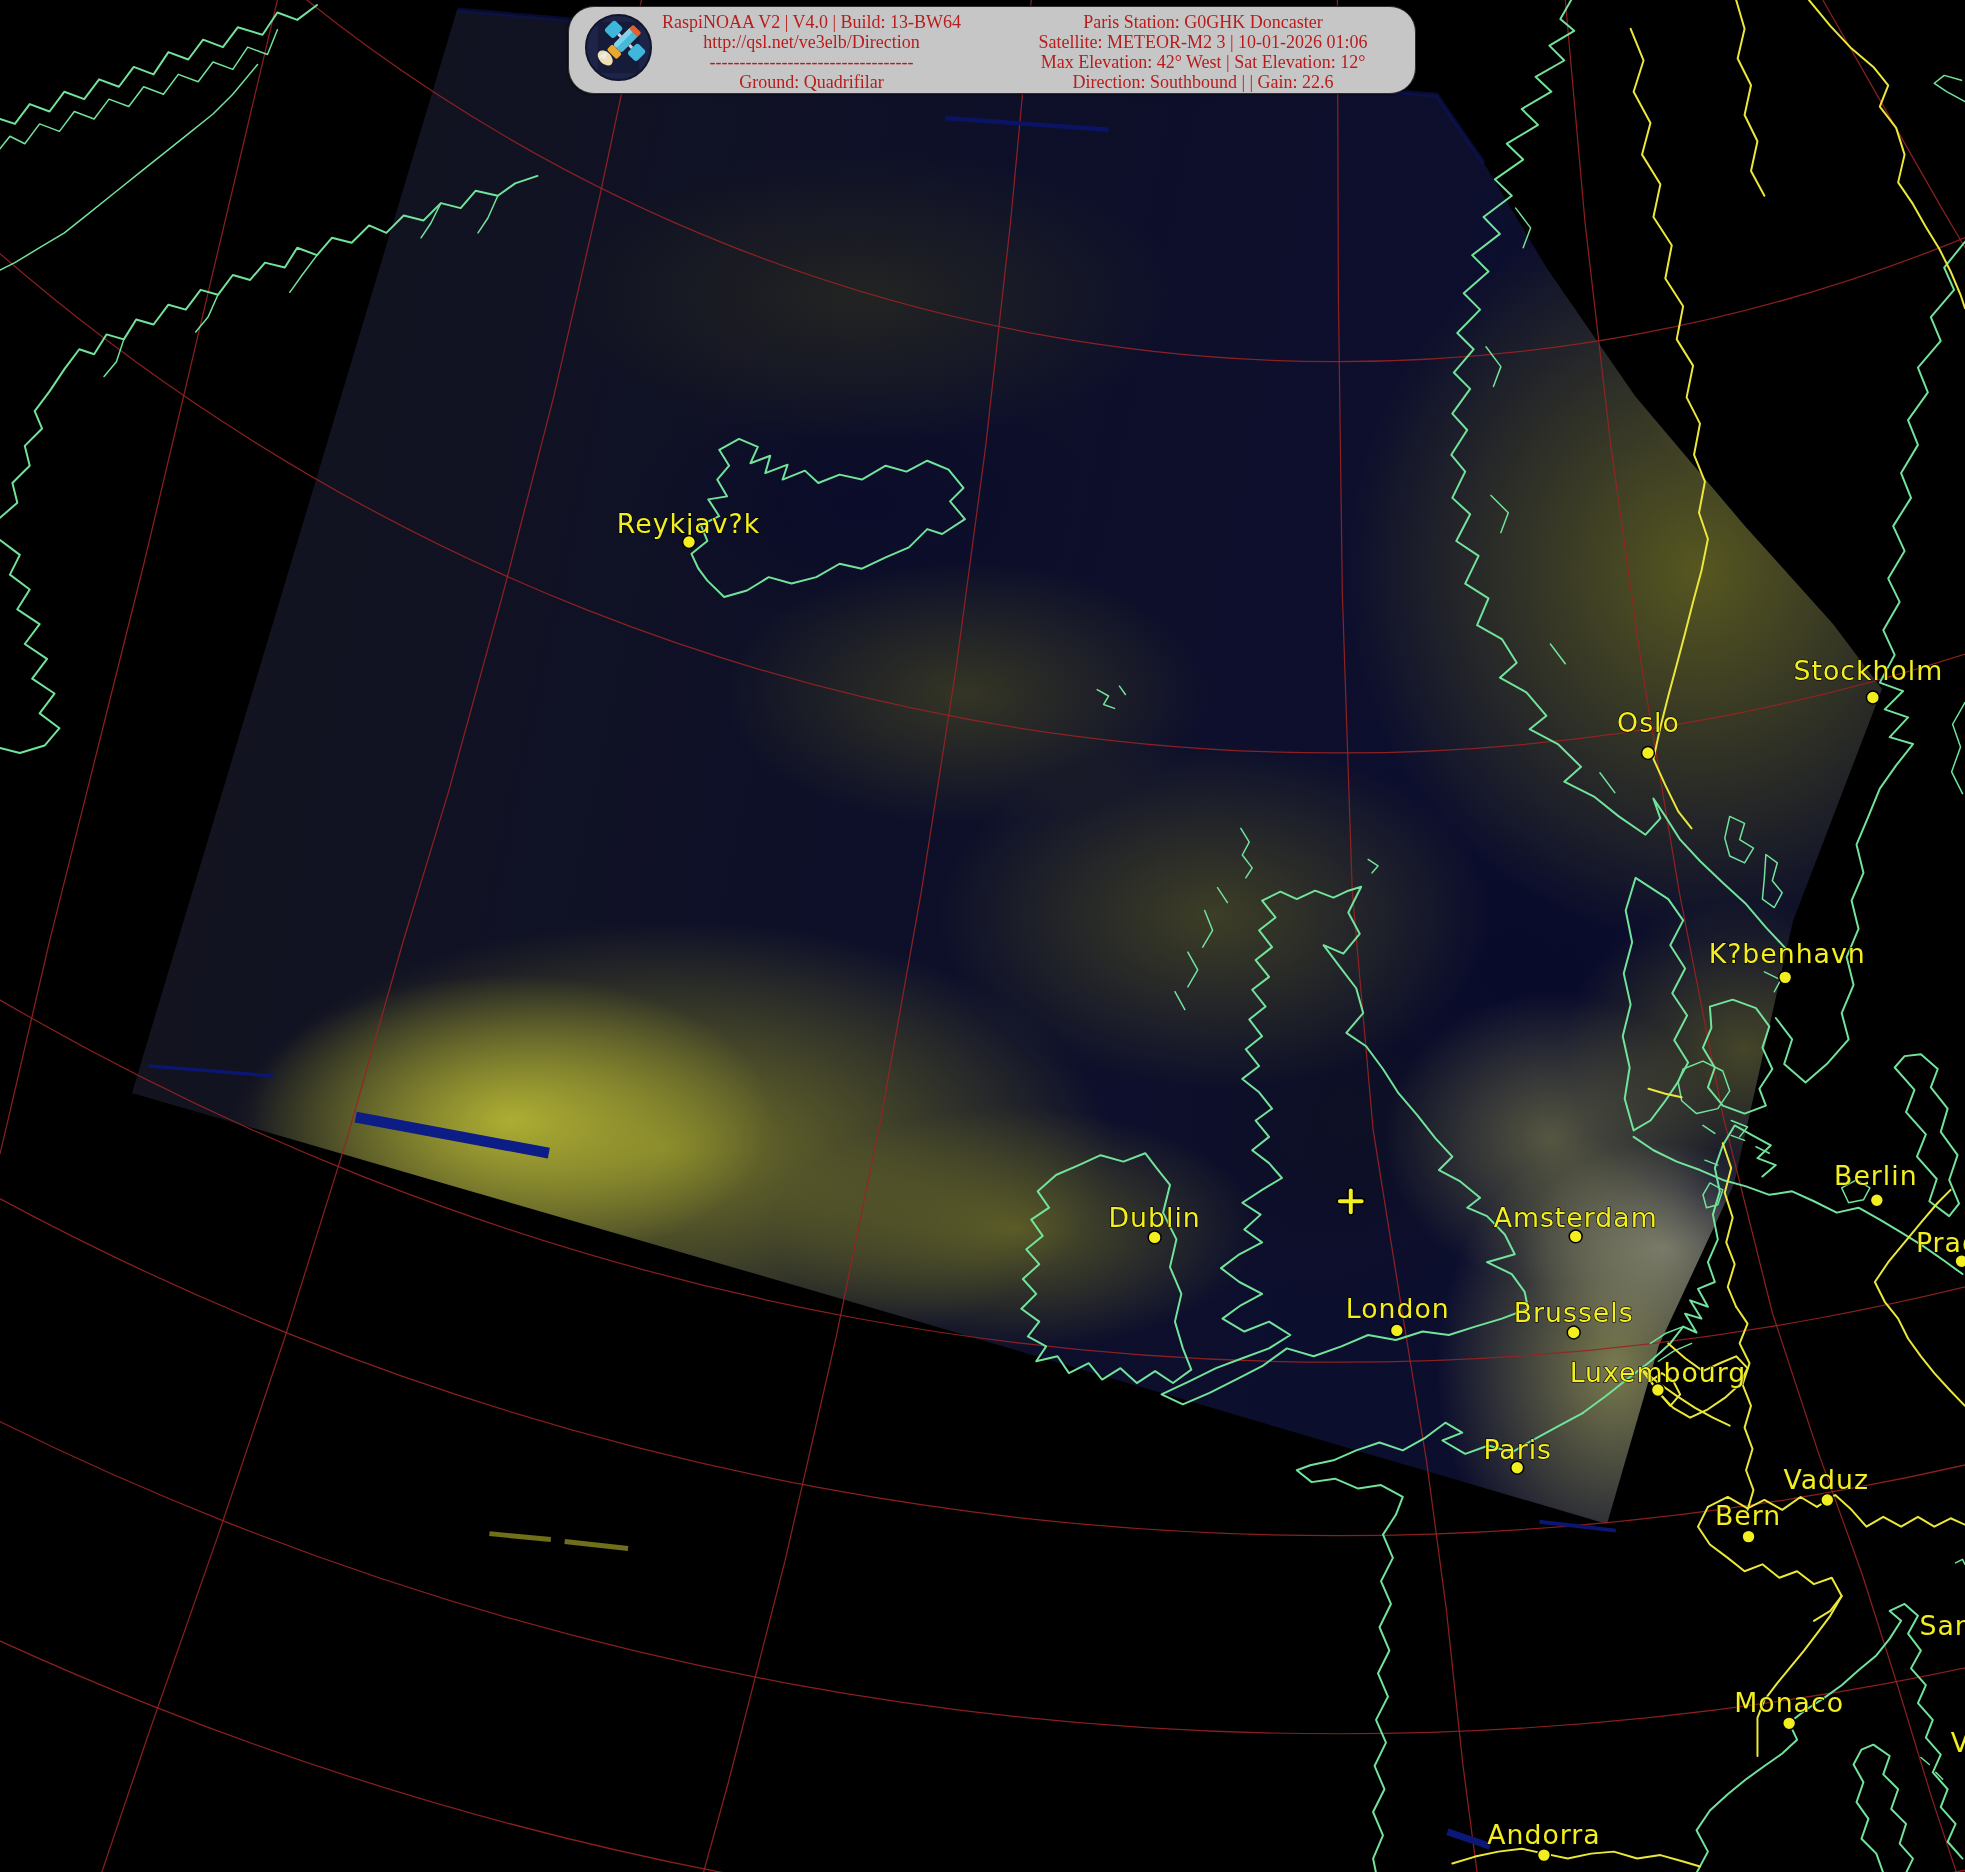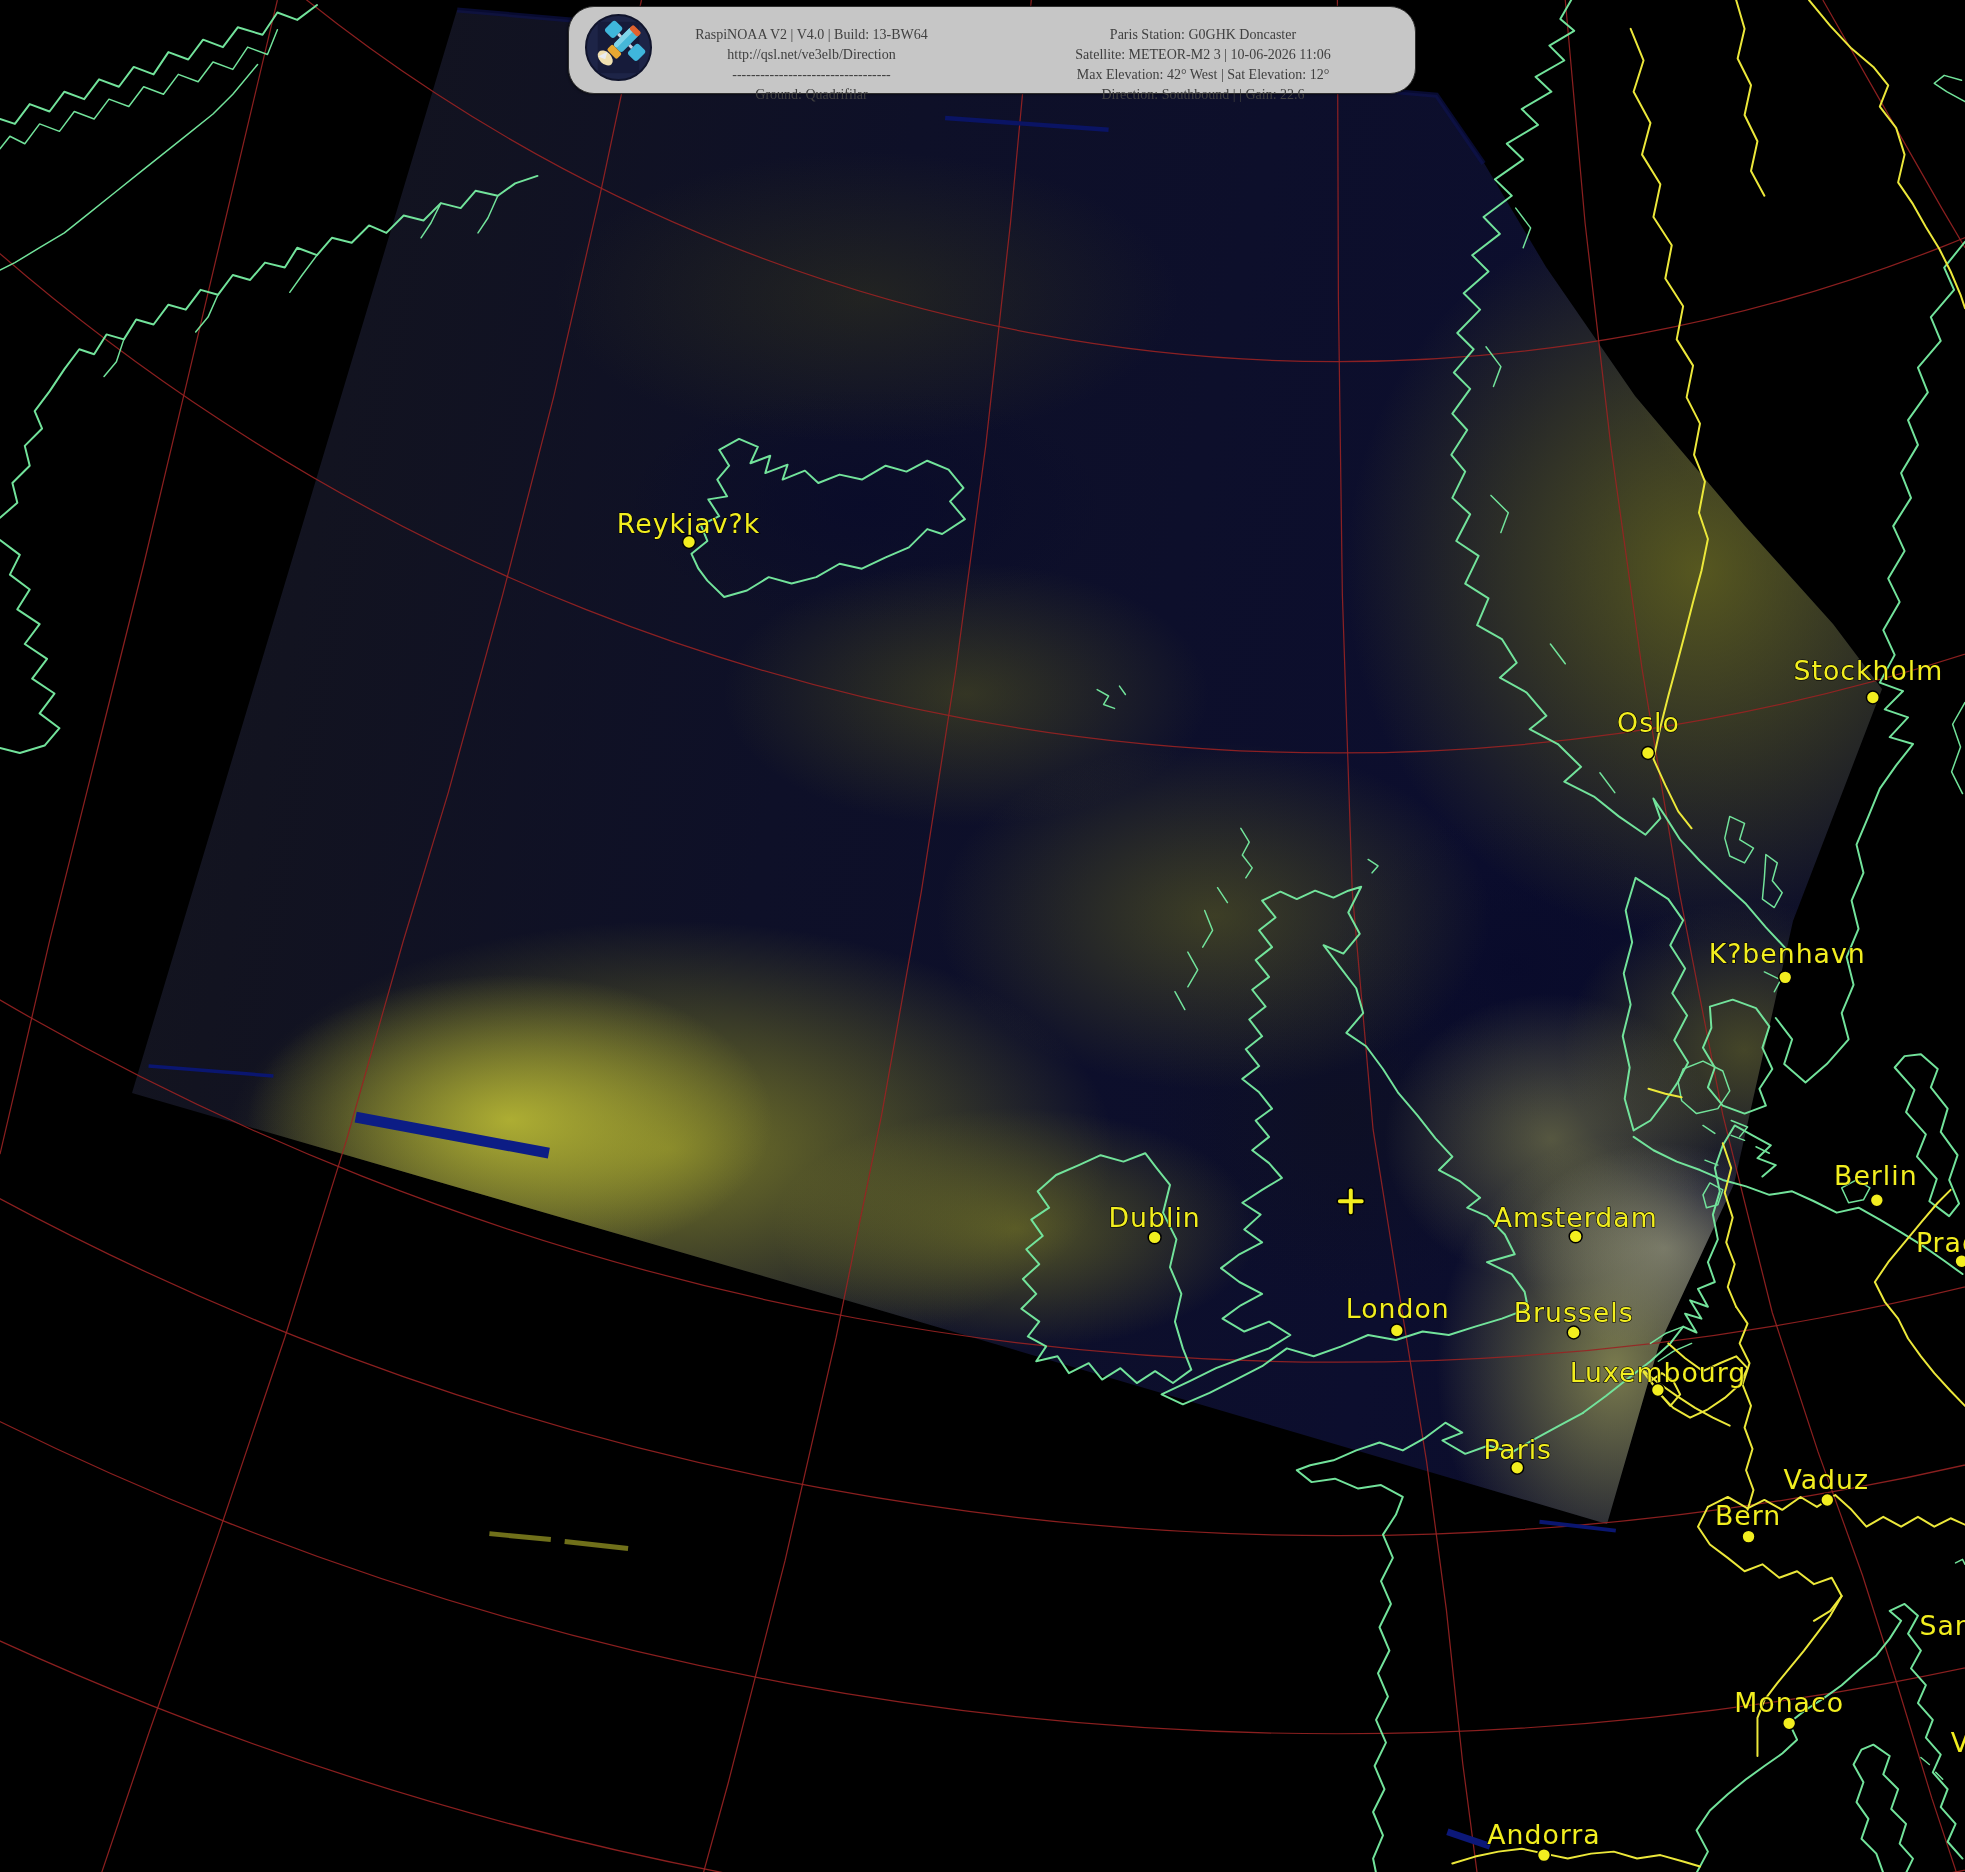--- a/index.html
+++ b/index.html
@@ -47,22 +47,22 @@
   .city-dot{fill:var(--label,#f2ee1f);stroke:#000;stroke-width:3;}
   .marker{stroke:var(--label,#f2ee1f);stroke-width:8;stroke-linecap:round;}
   .marker-outline{stroke:#000;stroke-width:14;stroke-linecap:round;}
 
   
   #banner{
     position:absolute;left:568px;top:6.4px;width:848px;height:88px;
     background:#c6c6c6;border:1.5px solid #2e2e2e;border-radius:26px;
     box-sizing:border-box;box-shadow:0 0 3px rgba(0,0,0,.8);
   }
-  .bcol{position:absolute;top:18px;height:79px;color:#404040;
-        font-family:"Liberation Serif",serif;font-size:14px;line-height:20px;
+  .bcol{position:absolute;top:5px;height:79px;color:#b91c1c;
+        font-family:"Liberation Serif",serif;font-size:18px;line-height:20px;
         text-align:center;white-space:nowrap;}
   #banner-left{left:79px;width:327px;}
   #banner-right{left:441px;width:386px;}
   #logo{position:absolute;left:15px;top:6px;}
 </style>
 </head>
 <body>
 
 <div id="stage">
 
@@ -222,19 +222,19 @@
       </g>
     </svg>
     <div id="banner-left" class="bcol">
         <div>RaspiNOAA V2 | V4.0 | Build: 13-BW64</div>
         <div>http://qsl.net/ve3elb/Direction</div>
         <div>----------------------------------</div>
         <div>Ground: Quadrifilar</div>
       </div>
     <div id="banner-right" class="bcol">
         <div>Paris Station: G0GHK Doncaster</div>
-        <div>Satellite: METEOR-M2 3 | 10-06-2026 11:06</div>
+        <div>Satellite: METEOR-M2 3 | 10-01-2026 01:06</div>
         <div>Max Elevation: 42° West | Sat Elevation: 12°</div>
         <div>Direction: Southbound | | Gain: 22.6</div>
       </div>
   </div>
 </div>
 
 
 </body></html>

